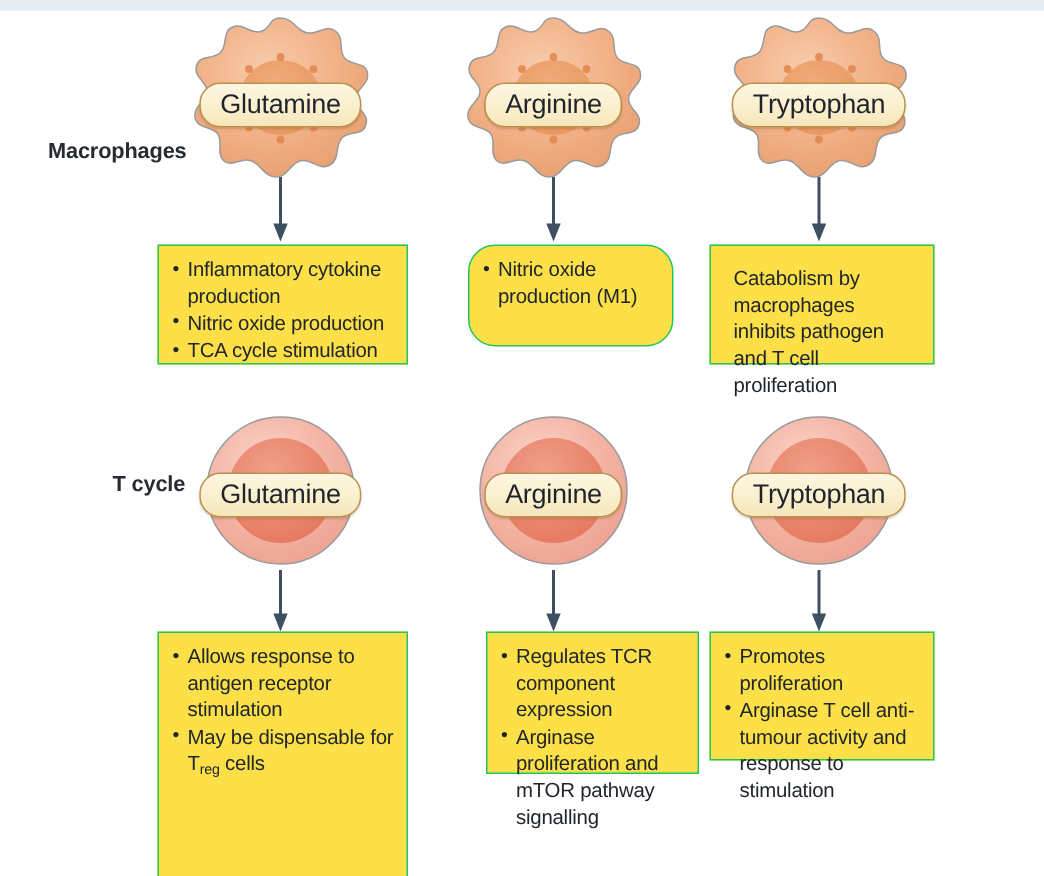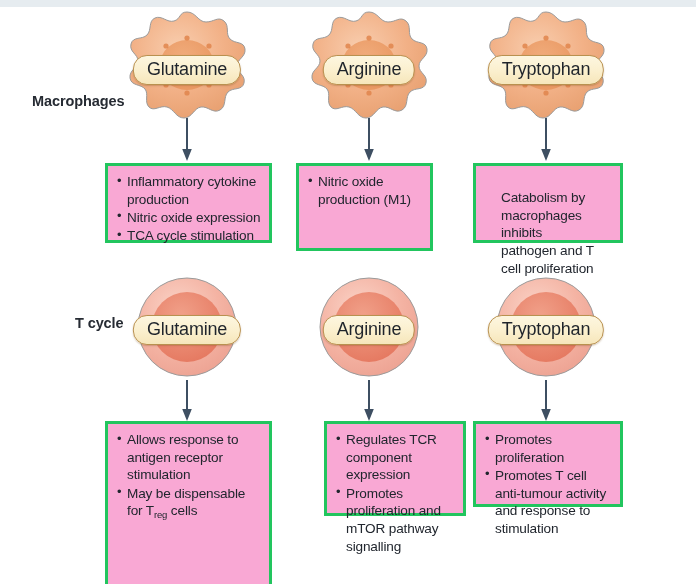--- a/index.html
+++ b/index.html
@@ -72,22 +72,22 @@
 
   
   .arrow {
     position: absolute;
     width: 14px;
   }
 
   
   .textbox {
     position: absolute;
-    background: #f9a8d4;
-    border: 3px solid #22c55e;
+    background: #fde047;
+    border: 1px solid #22c55e;
     box-sizing: border-box;
     padding: 7px 8px 7px 9px;
     font-size: 13.6px;
     line-height: 1.30;
     color: #21262e;
     letter-spacing: -0.15px;
   }
   .textbox ul {
     margin: 0;
     padding: 0;
@@ -99,21 +99,21 @@
     margin: 0 0 0.5px 0;
   }
   .textbox li::before {
     content: "\2022";
     position: absolute;
     left: 0;
     top: -0.5px;
     font-size: 13px;
   }
   .textbox p {
-    margin: 16px;
+    margin: 6px;
   }
   sub {
     font-size: 9.5px;
     vertical-align: baseline;
     position: relative;
     bottom: -3px;
   }
 </style>
 </head>
 <body>
@@ -206,26 +206,26 @@
     <path d="M7 43 L2.2 31 L11.8 31 Z" fill="#3e4f62"></path>
   </svg>
   <svg class="arrow" style="left:539px; top:118px;" width="14" height="44" viewBox="0 0 14 44">
     <line x1="7" y1="0" x2="7" y2="34" stroke="#3e4f62" stroke-width="2"></line>
     <path d="M7 43 L2.2 31 L11.8 31 Z" fill="#3e4f62"></path>
   </svg>
 
   <div class="textbox" style="left:105px; top:163px; width:167px; height:80px;">
     <ul>
       <li>Inflammatory cytokine production</li>
-      <li>Nitric oxide expression</li>
+      <li>Nitric oxide production</li>
       <li>TCA cycle stimulation</li>
     </ul>
   </div>
 
-  <div class="textbox" style="left:296px; top:163px; width:137px; height:88px;">
+  <div class="textbox" style="left:312px; top:163px; width:137px; height:68px;border-radius:18px;">
     <ul>
       <li>Nitric oxide production  (M1)</li>
     </ul>
   </div>
 
   <div class="textbox" style="left:473px; top:163px; width:150px; height:80px;">
     <p>Catabolism by macrophages inhibits pathogen and T cell proliferation</p>
   </div>
 
   <div class="tcell-wrap" style="left:135px; top:275px;">
@@ -279,24 +279,24 @@
   <div class="textbox" style="left:105px; top:421px; width:167px; height:168px;">
     <ul>
       <li>Allows response to antigen receptor stimulation</li>
       <li>May be dispensable for T<sub>reg</sub> cells</li>
     </ul>
   </div>
 
   <div class="textbox" style="left:296px; top:421px; width:142px; height:95px;margin-left:28px;">
     <ul>
       <li>Regulates TCR component expression</li>
-      <li>Promotes proliferation and mTOR pathway signalling</li>
+      <li>Arginase proliferation and mTOR pathway signalling</li>
     </ul>
   </div>
 
   <div class="textbox" style="left:473px; top:421px; width:150px; height:86px;">
     <ul>
       <li>Promotes proliferation</li>
-      <li>Promotes T cell anti-tumour activity and response to stimulation</li>
+      <li>Arginase T cell anti-tumour activity and response to stimulation</li>
     </ul>
   </div>
 
 </div>
 
 </body></html>

